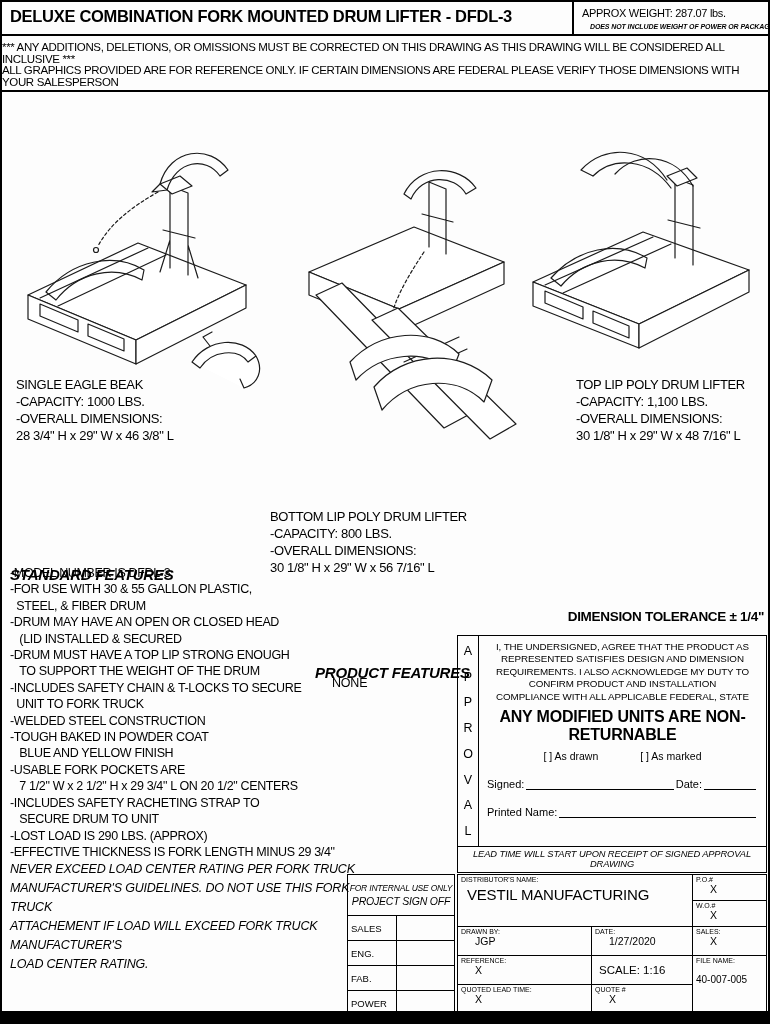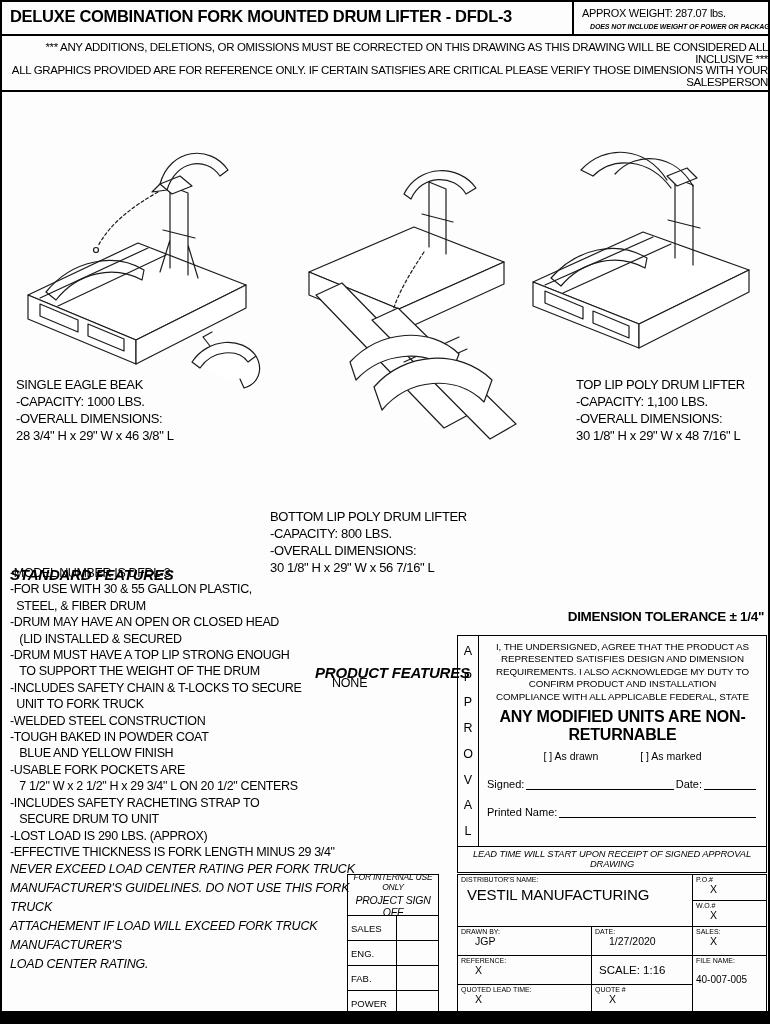--- a/index.html
+++ b/index.html
@@ -7,21 +7,21 @@
   .sheet{position:relative;width:770px;height:1024px;background:#fdfdfd;border:2px solid #000;box-sizing:border-box;overflow:hidden;}
   .abs{position:absolute;}
   .nowrap{white-space:nowrap;}
 
   
   .title{left:8px;top:5px;font-size:16.5px;font-weight:700;letter-spacing:-0.3px;}
   .hdr-div{left:570px;top:0;height:32px;border-left:2px solid #000;}
   .wt1{left:580px;top:5px;font-size:11px;letter-spacing:-0.3px;}
   .wt2{left:588px;top:21px;font-size:7px;font-weight:700;font-style:italic;letter-spacing:-0.1px;}
   .hrule{left:0;right:0;border-top:2px solid #000;}
-  .notice{left:0;right:0;text-align:right;font-size:11.5px;letter-spacing:-0.35px;}
+  .notice{left:0;right:0;text-align:left;font-size:11.5px;letter-spacing:-0.35px;}
 
   
   .cap{font-size:13px;line-height:17px;letter-spacing:-0.35px;}
   .cap div{white-space:pre;}
 
   
   .feat-h{font-size:15px;font-weight:700;font-style:italic;letter-spacing:-0.2px;margin-top:24px;}
   .feat-lines{font-size:12.5px;line-height:16.4px;letter-spacing:-0.35px;}
   .feat-lines div{white-space:pre;}
   .warn{font-size:12.5px;line-height:19px;font-style:italic;letter-spacing:-0.2px;width:345px;}
@@ -36,21 +36,21 @@
   .ap-para{text-align:center;font-size:9.8px;line-height:12.4px;letter-spacing:-0.1px;}
   .ap-nr{text-align:center;font-size:16px;font-weight:700;margin-top:5px;letter-spacing:-0.2px;}
   .ap-checks{display:flex;justify-content:center;gap:42px;font-size:10.5px;margin-top:6px;}
   .ap-sign,.ap-print{display:flex;align-items:flex-end;font-size:11px;margin-top:16px;}
   .ap-lab{white-space:nowrap;}
   .uline{flex:1;border-bottom:1px solid #000;height:11px;margin:0 2px;}
   .uline-date{flex:0 0 52px;}
   .ap-foot{border-top:1.5px solid #000;font-size:9.3px;font-style:italic;text-align:center;padding:2px 0 3px 0;letter-spacing:-0.1px;}
 
   
-  .iu{left:345px;top:872px;width:92px;height:142px;border:1.5px solid #000;box-sizing:border-box;display:flex;flex-direction:column;}
+  .iu{left:345px;top:872px;width:108px;height:142px;border:1.5px solid #000;box-sizing:border-box;display:flex;flex-direction:column;}
   .iu-title{height:40px;border-bottom:1.5px solid #000;display:flex;flex-direction:column;justify-content:center;text-align:center;font-style:italic;gap:2px;}
   .iu-t1{font-size:8.5px;letter-spacing:-0.2px;}
   .iu-t2{font-size:10.5px;letter-spacing:-0.2px;}
   .iu-row{flex:1;display:flex;border-bottom:1.5px solid #000;}
   .iu-row:last-child{border-bottom:none;}
   .iu-lab{width:45px;border-right:1.5px solid #000;display:flex;align-items:center;padding-left:3px;font-size:9.5px;}
   .iu-blank{flex:1;}
 
   
   .tb{left:455px;top:872px;width:310px;height:142px;border:1.5px solid #000;box-sizing:border-box;display:grid;grid-template-columns:134px 101px 1fr;grid-template-rows:26px 26px 29px 29px 1fr;}
@@ -75,21 +75,21 @@
 <body>
 
 <div class="sheet">
 
   <div class="abs title nowrap">DELUXE COMBINATION FORK MOUNTED DRUM LIFTER - DFDL-3</div>
   <div class="abs hdr-div"></div>
   <div class="abs wt1 nowrap">APPROX WEIGHT: 287.07 lbs.</div>
   <div class="abs wt2 nowrap">DOES NOT INCLUDE WEIGHT OF POWER OR PACKAGING!!</div>
   <div class="abs hrule" style="top:32px;"></div>
   <div class="abs notice" style="top:39px;">*** ANY ADDITIONS, DELETIONS, OR OMISSIONS MUST BE CORRECTED ON THIS DRAWING AS THIS DRAWING WILL BE CONSIDERED ALL INCLUSIVE ***</div>
-  <div class="abs notice" style="top:62px;">ALL GRAPHICS PROVIDED ARE FOR REFERENCE ONLY. IF CERTAIN SATISFIES ARE CRITICAL PLEASE VERIFY THOSE DIMENSIONS WITH YOUR SALESPERSON</div>
+  <div class="abs notice" style="top:62px;">ALL GRAPHICS PROVIDED ARE FOR REFERENCE ONLY. IF CERTAIN DIMENSIONS ARE FEDERAL PLEASE VERIFY THOSE DIMENSIONS WITH YOUR SALESPERSON</div>
   <div class="abs hrule" style="top:88px;"></div>
 
   <svg class="abs" style="left:8px;top:98px;" width="255" height="292" viewBox="0 0 255 292">
     <g stroke="#1b1b1b" stroke-width="1.2" fill="none" stroke-linejoin="round" stroke-linecap="round">
       <polygon points="18,195 128,143 236,185 126,240" fill="#fff"></polygon>
       <polygon points="18,195 126,240 126,264 18,219" fill="#fff"></polygon>
       <polygon points="126,240 236,185 236,208 126,264" fill="#fff"></polygon>
       <polygon points="30,204 68,220 68,232 30,216" fill="#fff"></polygon>
       <polygon points="78,224 114,239 114,251 78,236" fill="#fff"></polygon>
       <path d="M30,198 L138,148 M48,206 L156,155"></path>

